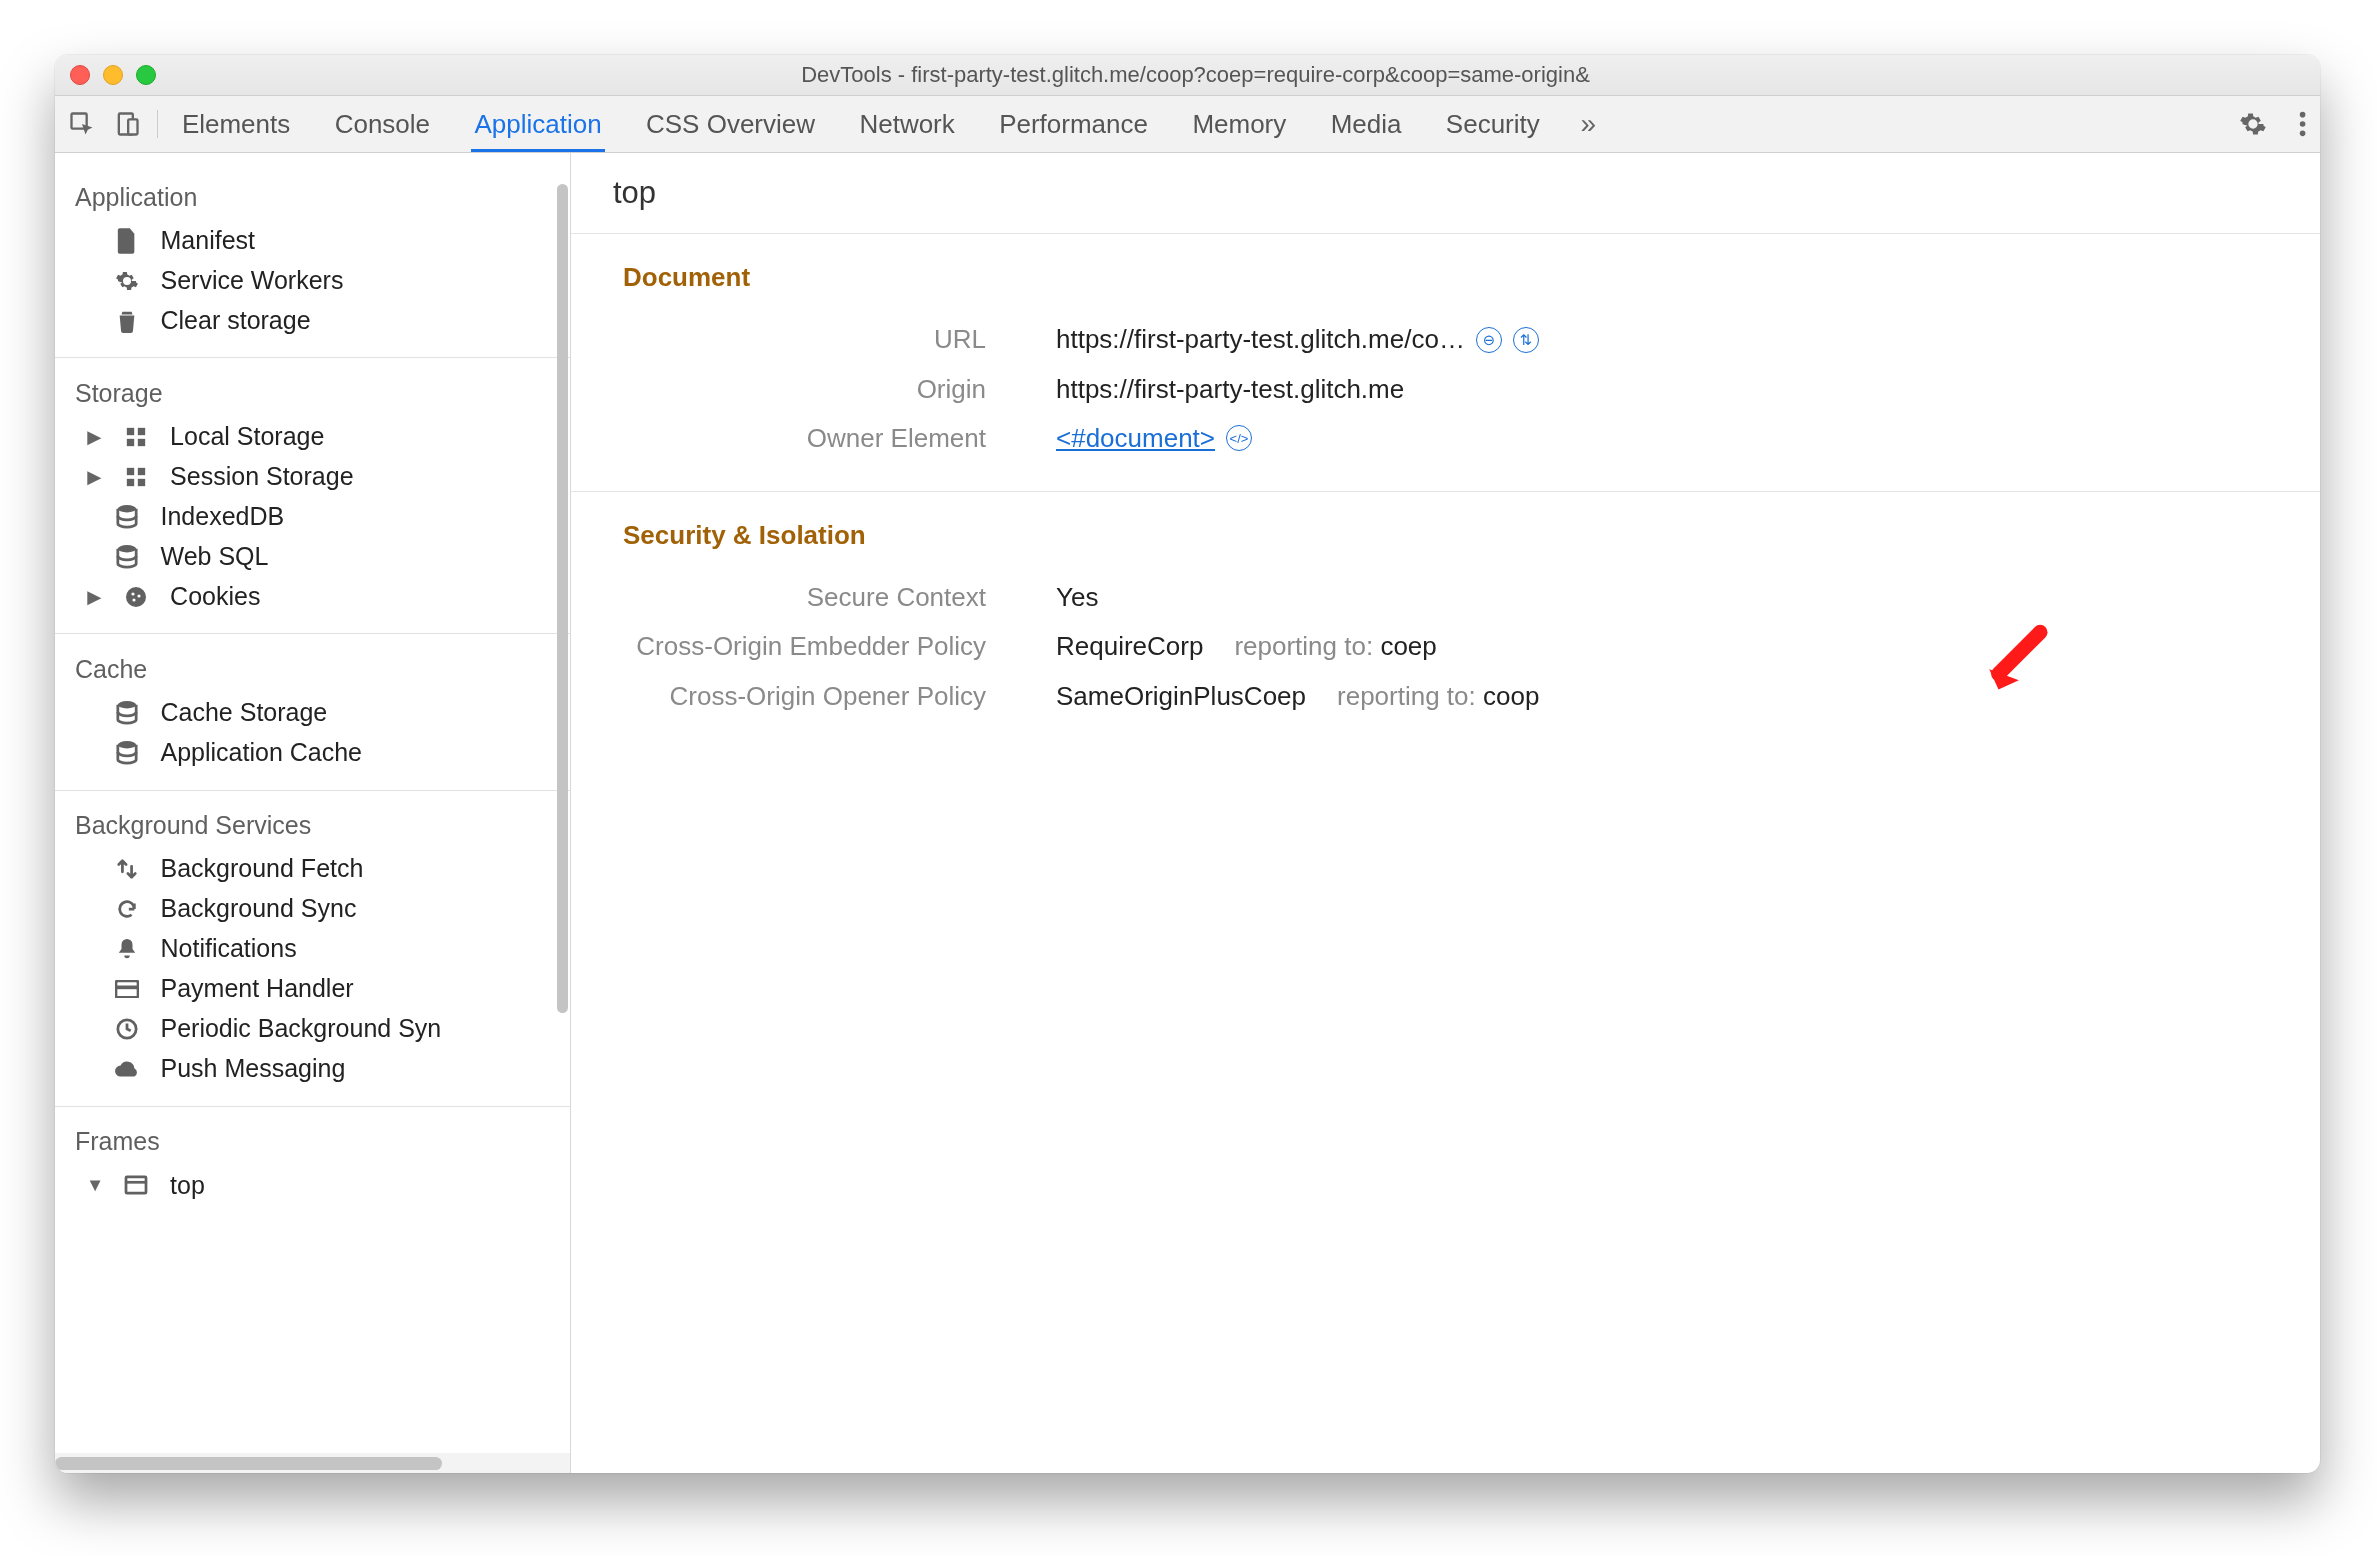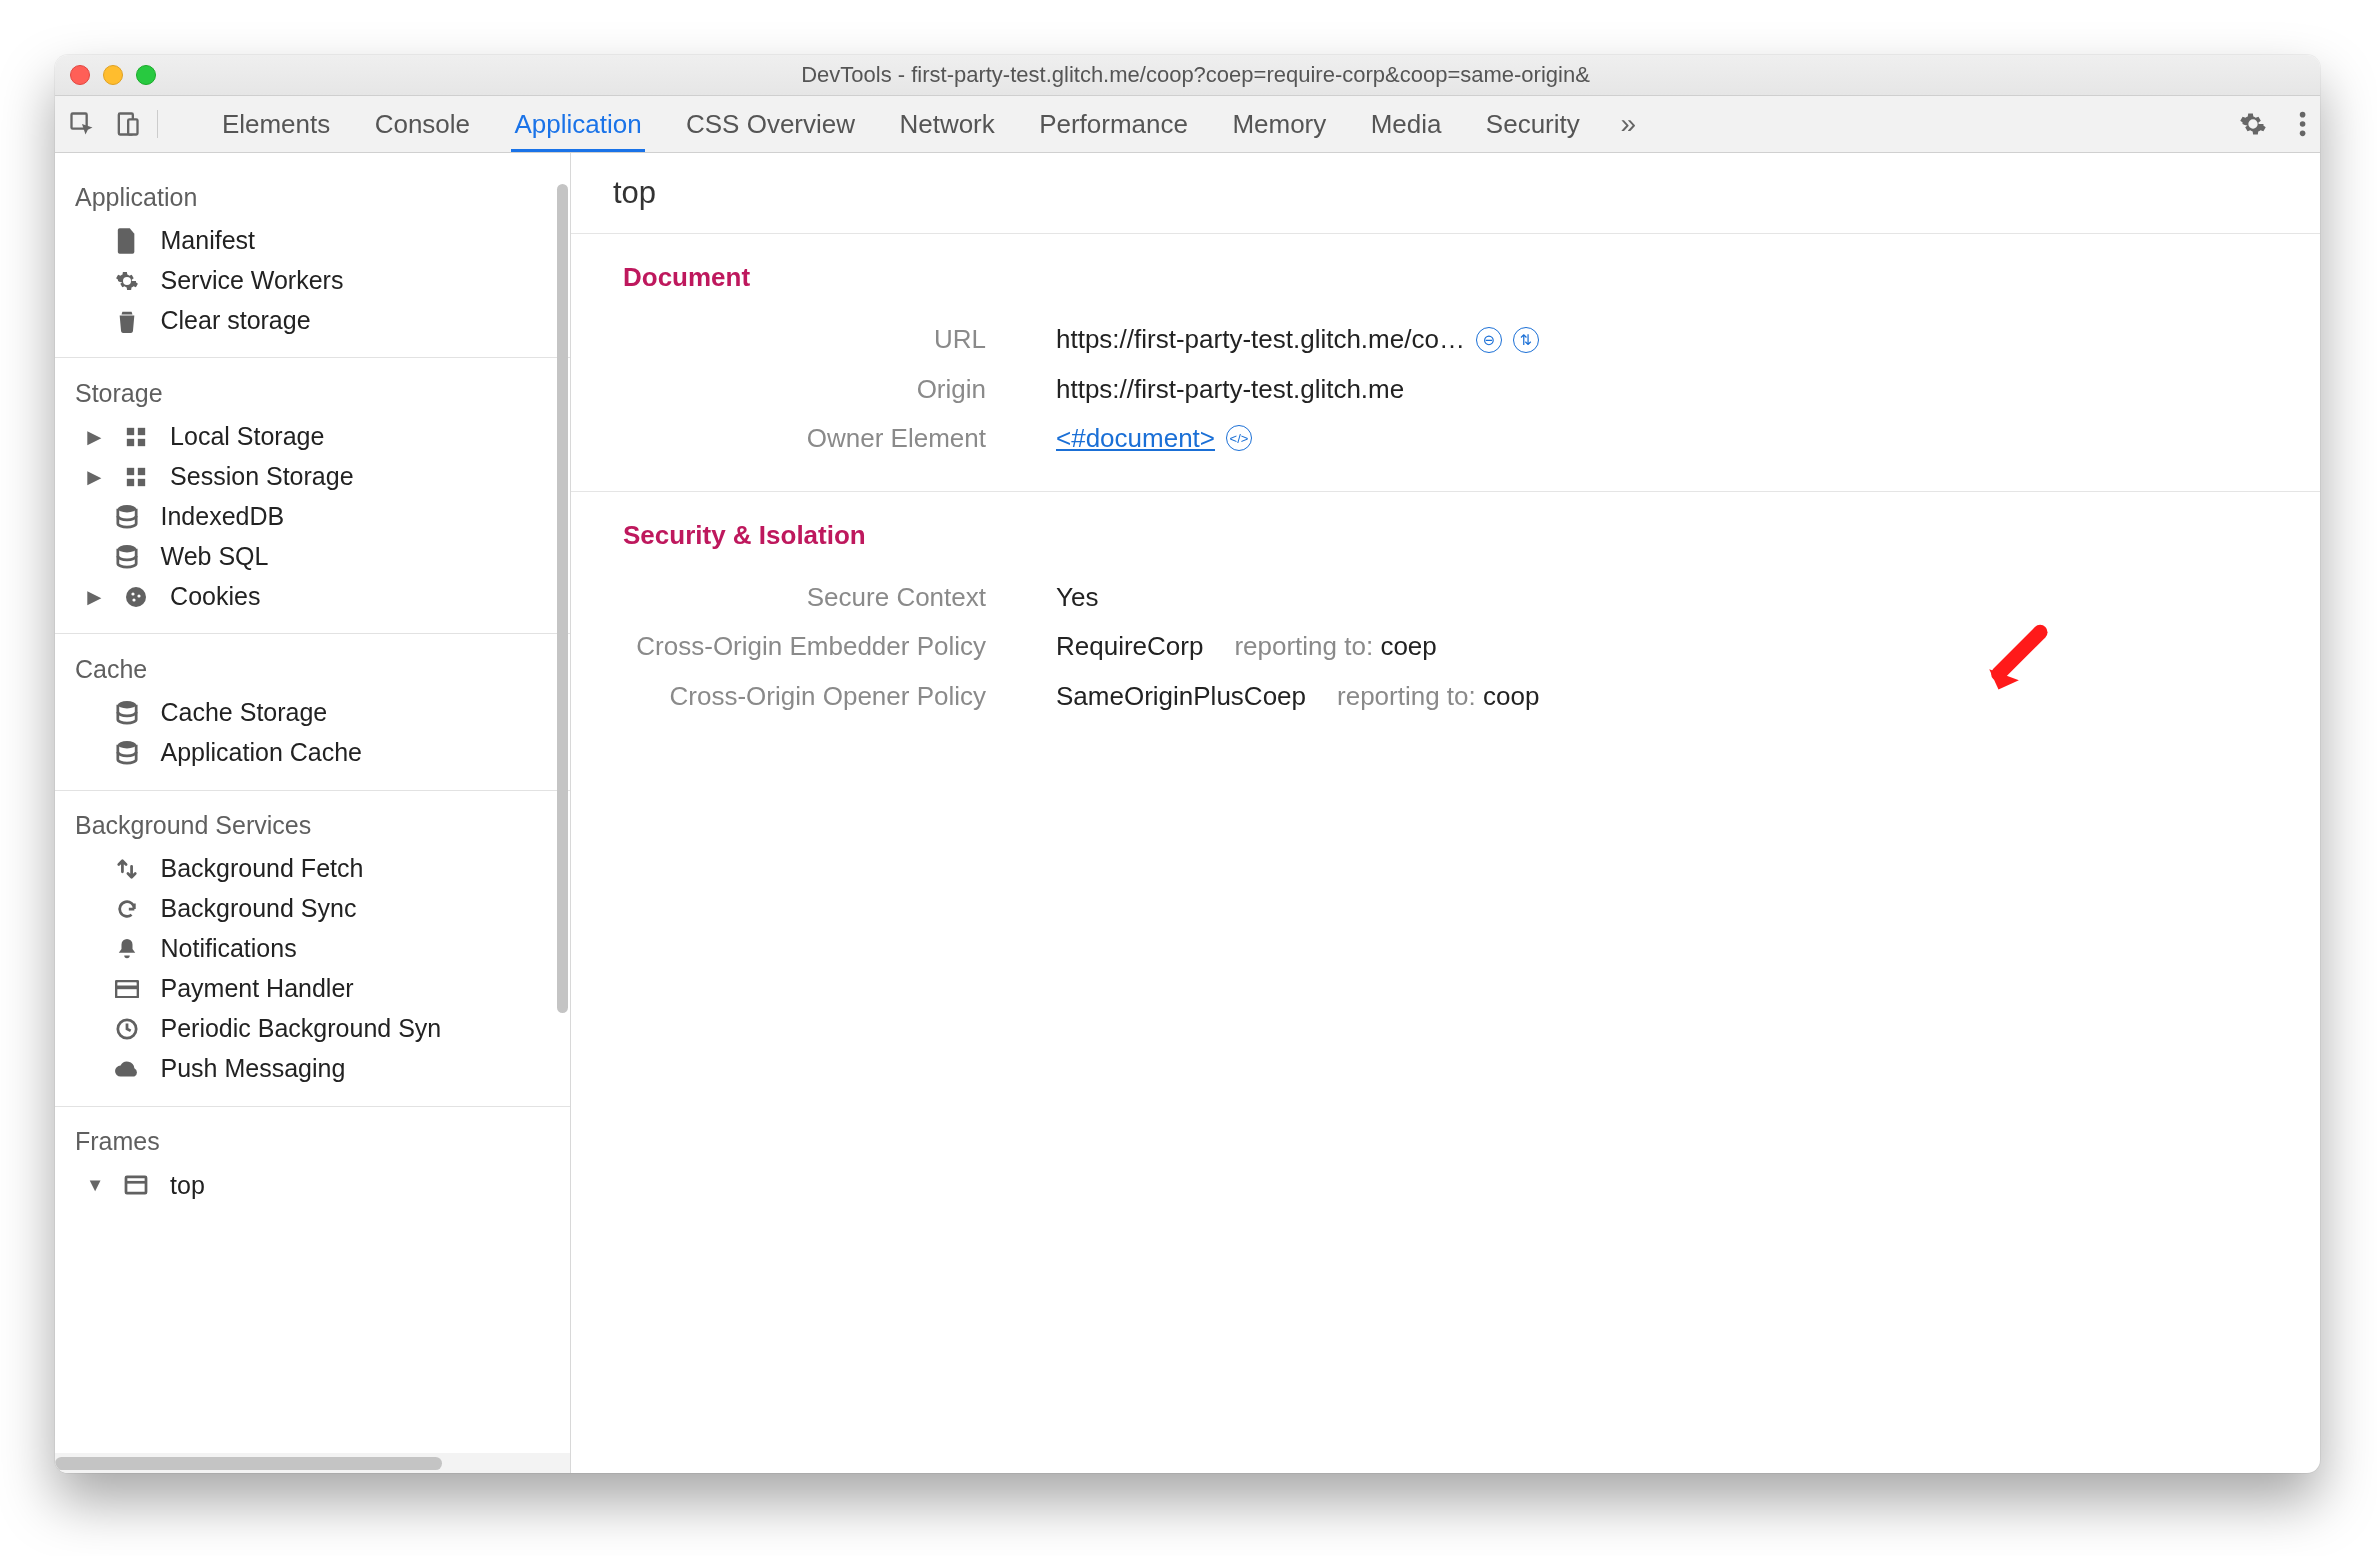--- a/index.html
+++ b/index.html
@@ -44,21 +44,20 @@
     position:absolute; left:16px; right:0; text-align:center;
     font-size: 22px; color:#555;
   }
   
   .tabsbar {
     height: 57px;
     background: #f2f2f2;
     border-bottom: 0.9px solid #d0d0d0;
     display:flex; align-items:center;
     padding: 0 13px;
-    gap: 40px;
   }
   .inspector-btns { display:flex; gap:16.6px; align-items:center; padding-right:16.6px; border-right:0.9px solid #ccc; margin-right:20px;}
   .tabsbar svg { display:block; }
   .tablist { display:flex; gap:37px; align-items:center; flex:1; font-size:26px; color:#555;}
   .tab { padding: 13px 3.7px; cursor:pointer; }
   .tab.active { color:#1a73e8; border-bottom:3.7px solid #1a73e8; padding-bottom:9.2px;}
   .tabs-right { display:flex; gap:31px; align-items:center; color:#666;}
   
   .main { flex:1; display:flex; overflow:hidden; }
   .sidebar {
@@ -84,21 +83,21 @@
   .hscroll .thumb { position:absolute; left:0; top:3.7px; height:13px; width:387px; background:#c4c4c4; border-radius:6.4px;}
   
   .content { flex:1; overflow:auto; position:relative;}
   .content-header {
     font-size:31px; color:#333;
     padding: 22px 42px;
     border-bottom:0.9px solid #e5e5e5;
   }
   .section { padding: 28px 52px 9.2px 52px; }
   .section.sep { border-top:0.9px solid #e5e5e5; margin-top:18.4px; }
-  .section-title { font-weight:600; font-size:26px; color:#be185d; margin-bottom:22px;}
+  .section-title { font-weight:600; font-size:26px; color:#a16207; margin-bottom:22px;}
   .kv-row { display:flex; align-items:center; padding:9.2px 0; font-size:26px;gap:46px;}
   .kv-label { width:387px; text-align:right; color:#8a8a8a; padding-right:24px;}
   .kv-value { color:#222; display:flex; align-items:center; gap:11px; }
   .kv-extra { color:#8a8a8a; margin-left:20px; }
   .kv-extra .strong { color:#222; }
   .linkish { color:#1a6fd6; text-decoration:underline; cursor:pointer;}
   .circle-icon { width:26px; height:26px; border:1.8px solid #1a6fd6; border-radius:50%; display:inline-flex; align-items:center; justify-content:center; color:#1a6fd6; font-size:14.7px;}
   
   .annotation-arrow { position:absolute; left:1409px; top:470px; pointer-events:none;}
 </style>

